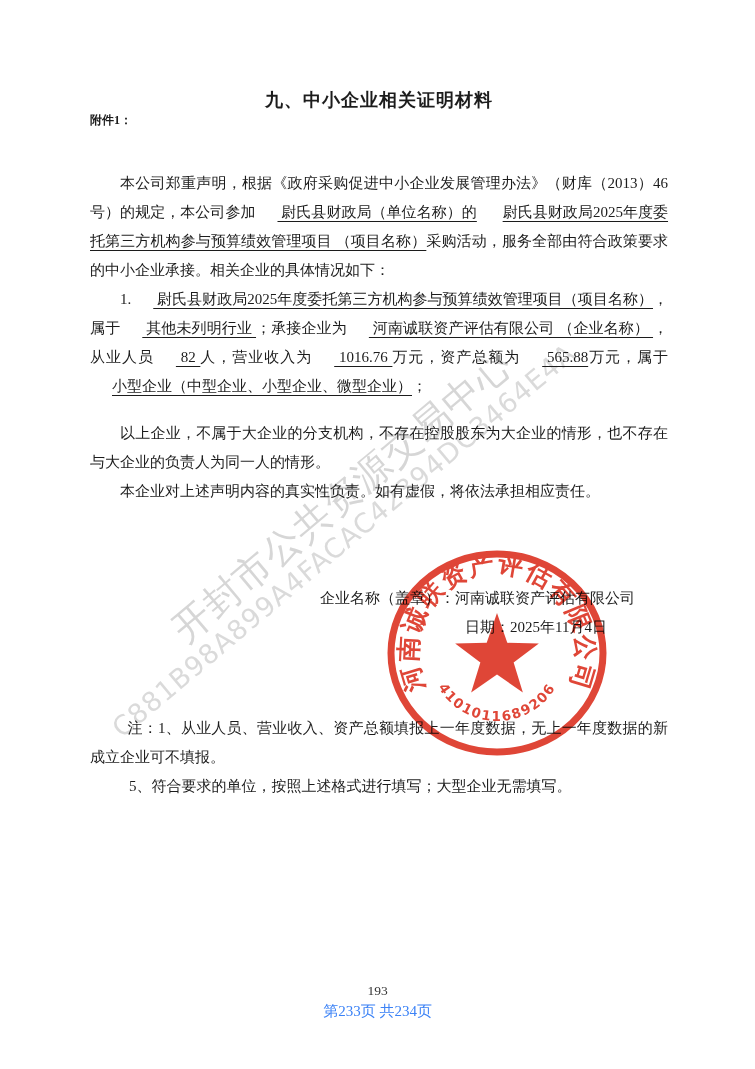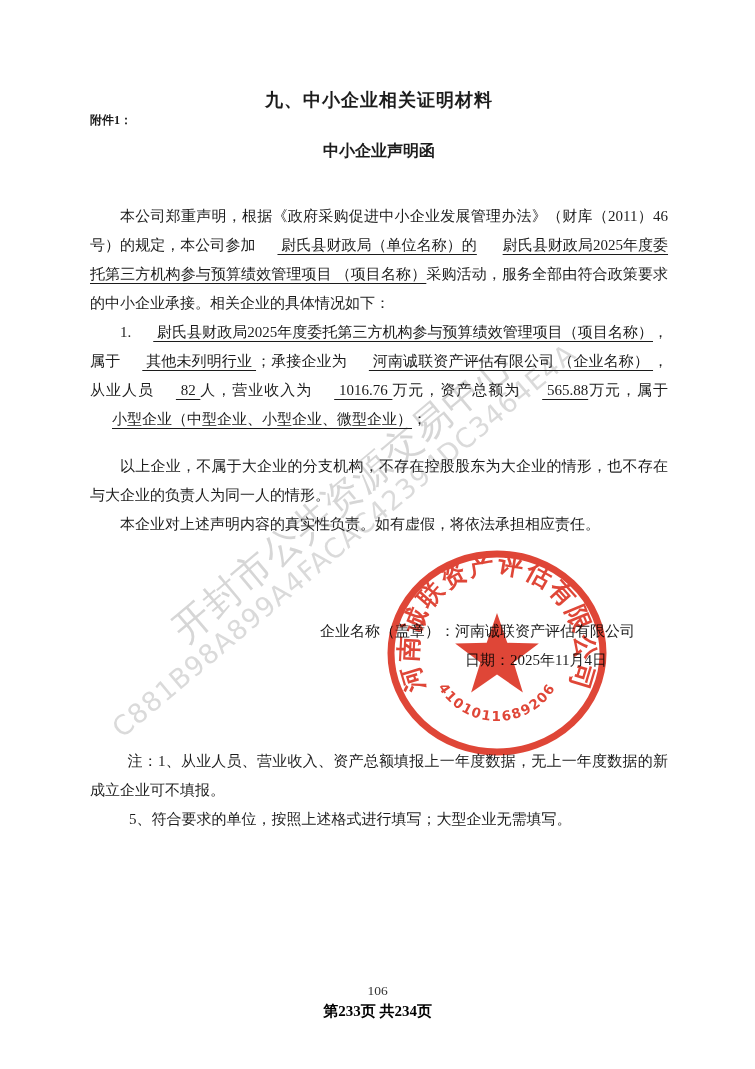--- a/index.html
+++ b/index.html
@@ -35,37 +35,36 @@
   .wm-hex {
     left:116px; top:716px; font-size:27px; letter-spacing:1px;
     font-family:"DejaVu Sans","Liberation Sans",sans-serif;
     color:#bdbdbd; opacity:0.55; transform:rotate(-40deg); transform-origin:0 50%;
   }
   
   .stamp { position:absolute; left:383px; top:546px; z-index:3; mix-blend-mode:multiply; opacity:0.92; }
   
   .footer-num, .footer-info { position:absolute; left:0; width:100%; text-align:center; z-index:2; }
   .footer-num { top:983px; font-size:13.5px; color:#333; }
-  .footer-info { top:1002px; font-size:15px; font-weight:bold; color:#000000; }
+  .footer-info { top:1002px; font-size:15px; font-weight:normal; color:#3b82f6; }
 </style>
 </head>
 <body>
 
 <div class="page">
 
   <div class="wm wm-cn">开封市公共资源交易中心</div>
   <div class="wm wm-hex">C881B98A899A4FACAC42394DC3464E4A</div>
 
   <div class="content">
     <div class="section-title">九、中小企业相关证明材料</div>
     <div class="attach-label">附件1：</div>
-    <div class="doc-title">中小企业声明函</div>
 
     <div class="body-text">
-      <p><span>本公司郑重声明，根据《政府采购促进中小企业发展管理办法》（财库（2011）46号）的规定，本公司参加</span><u>&nbsp;尉氏县财政局（单位名称）的</u><span> </span><u>尉氏县财政局2025年度委托第三方机构参与预算绩效管理项目 （项目名称）</u><span>采购活动，服务全部由符合政策要求的中小企业承接。相关企业的具体情况如下：</span></p>
+      <p><span>本公司郑重声明，根据《政府采购促进中小企业发展管理办法》（财库（2013）46号）的规定，本公司参加</span><u>&nbsp;尉氏县财政局（单位名称）的</u><span> </span><u>尉氏县财政局2025年度委托第三方机构参与预算绩效管理项目 （项目名称）</u><span>采购活动，服务全部由符合政策要求的中小企业承接。相关企业的具体情况如下：</span></p>
       <p><span>1.</span><u>&nbsp;尉氏县财政局2025年度委托第三方机构参与预算绩效管理项目（项目名称）</u><span>，属于</span><u>&nbsp;其他未列明行业&nbsp;</u><span>；承接企业为</span><u>&nbsp;河南诚联资产评估有限公司 （企业名称）&nbsp;</u><span>，从业人员</span><u>&nbsp;82&nbsp;</u><span>人，营业收入为</span><u>&nbsp;1016.76&nbsp;</u><span>万元，资产总额为</span><u>&nbsp;565.88</u><span>万元，属于</span><u>小型企业（中型企业、小型企业、微型企业）</u><span>；</span></p>
       <div class="gap"></div>
       <p>以上企业，不属于大企业的分支机构，不存在控股股东为大企业的情形，也不存在与大企业的负责人为同一人的情形。</p>
       <p>本企业对上述声明内容的真实性负责。如有虚假，将依法承担相应责任。</p>
     </div>
 
     <div class="sign">
       <div class="sign-name">企业名称（盖章）：河南诚联资产评估有限公司</div>
       <div class="sign-date">日期：2025年11月4日</div>
     </div>
@@ -86,16 +85,16 @@
       <textPath href="#arcTop" startOffset="50%" text-anchor="middle">河南诚联资产评估有限公司</textPath>
     </text>
     <text font-size="13.5" font-weight="bold" fill="#dd3626" font-family="DejaVu Sans, Liberation Sans, sans-serif" letter-spacing="1.5">
       <textPath href="#arcBot" startOffset="50%" text-anchor="middle">4101011689206</textPath>
     </text>
     <g transform="translate(114,111)">
       <polygon points="0,-44 10.29,-14.16 41.85,-13.6 16.64,5.41 25.86,35.6 0,17.5 -25.86,35.6 -16.64,5.41 -41.85,-13.6 -10.29,-14.16" fill="#dd3626"></polygon>
     </g>
   </svg>
 
-  <div class="footer-num">106</div>
+  <div class="footer-num">193</div>
   <div class="footer-info">第233页  共234页</div>
 
 </div>
 
 </body></html>

